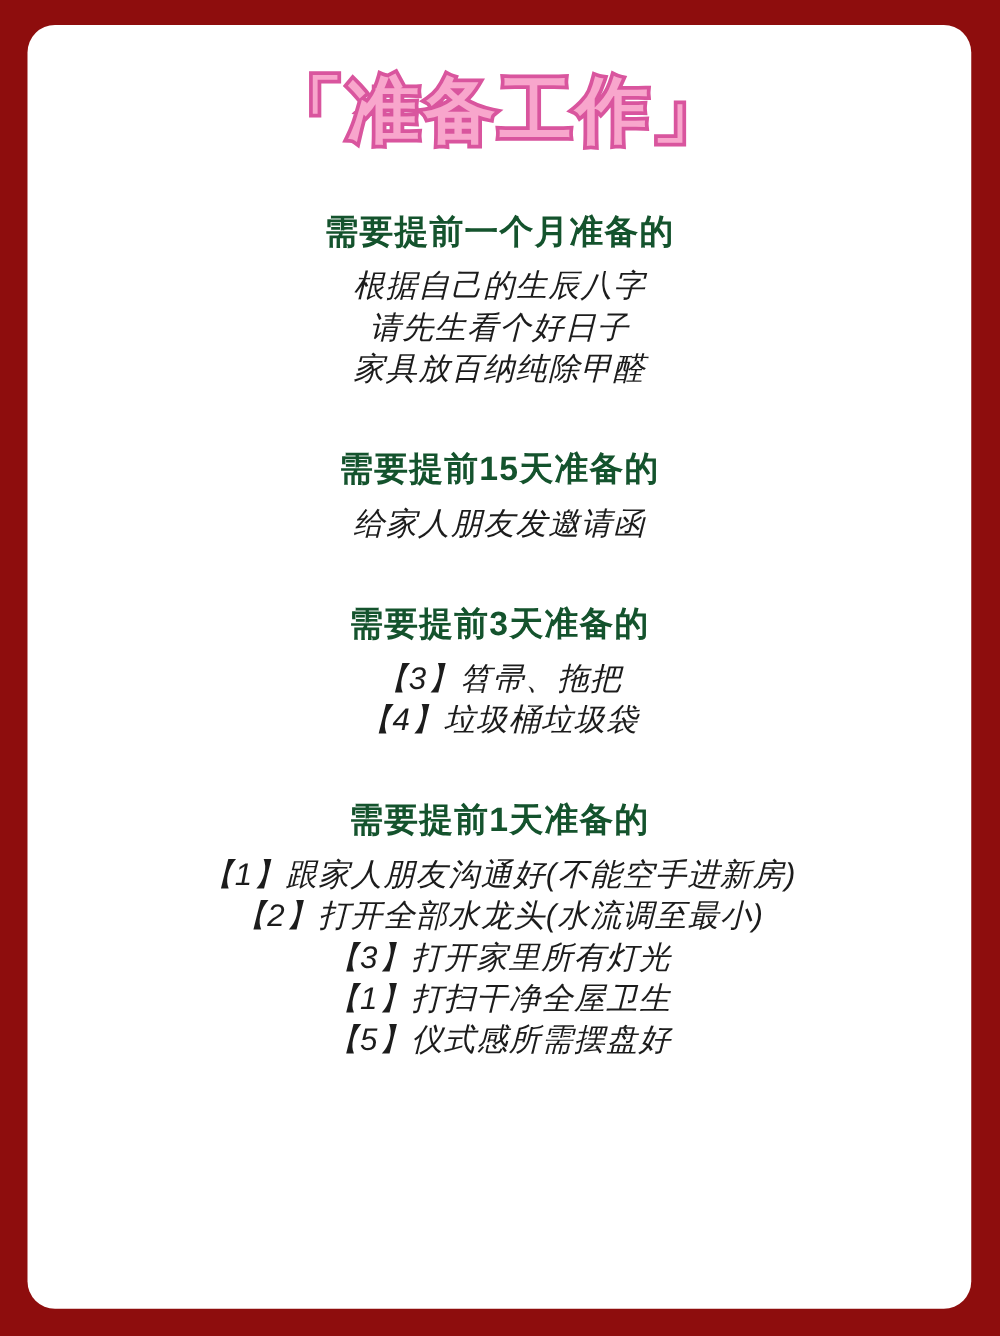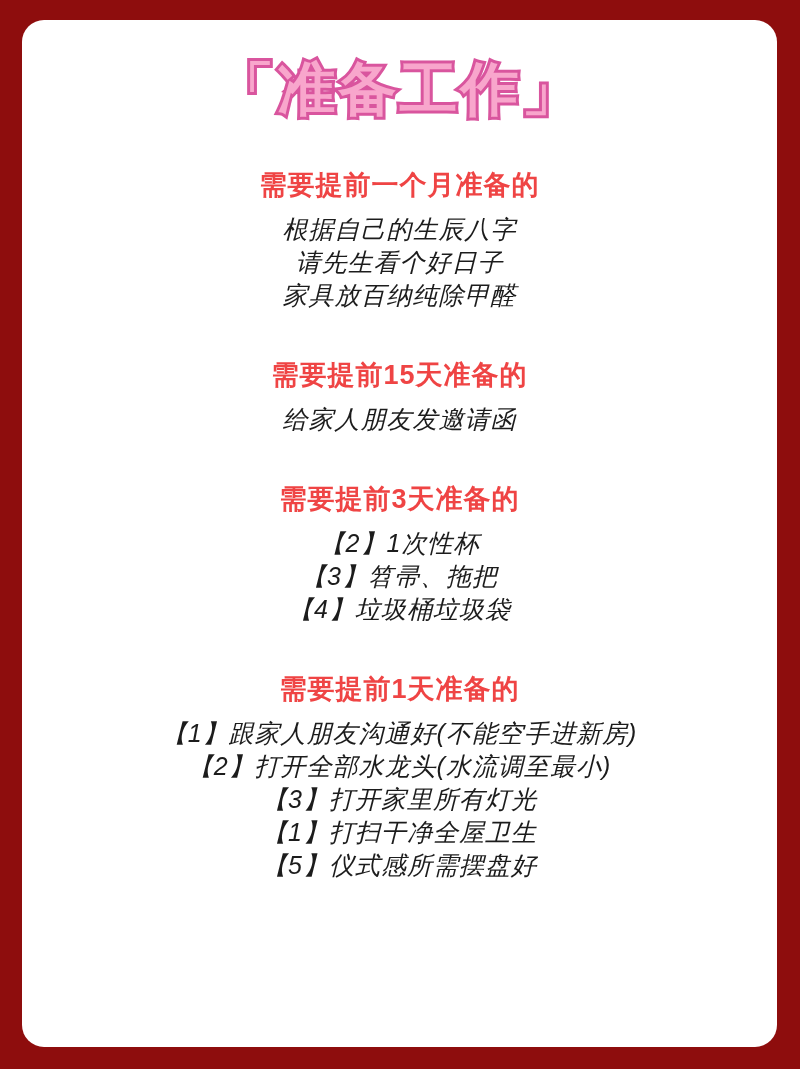--- a/index.html
+++ b/index.html
@@ -46,21 +46,21 @@
     -webkit-text-stroke: 6px #D9559E;
   }
   .title-fill {
     color: #F8A6CC;
   }
   .section h2 {
     margin: 46px 0 11px 0;
     font-size: 27px;
     line-height: 34px;
     font-weight: 700;
-    color: #ef4444;
+    color: #14532d;
     letter-spacing: 1px;
   }
   .section p {
     margin: 0;
     font-size: 25px;
     line-height: 33px;
     font-weight: 500;
     color: #1C1C1C;
     letter-spacing: 1px;
     font-style: italic;
@@ -83,21 +83,20 @@
     <p>家具放百纳纯除甲醛</p>
   </div>
 
   <div class="section">
     <h2>需要提前15天准备的</h2>
     <p>给家人朋友发邀请函</p>
   </div>
 
   <div class="section">
     <h2>需要提前3天准备的</h2>
-    <p>【2】1次性杯</p>
     <p>【3】笤帚、拖把</p>
     <p>【4】垃圾桶垃圾袋</p>
   </div>
 
   <div class="section">
     <h2>需要提前1天准备的</h2>
     <p>【1】跟家人朋友沟通好(不能空手进新房)</p>
     <p>【2】打开全部水龙头(水流调至最小)</p>
     <p>【3】打开家里所有灯光</p>
     <p>【1】打扫干净全屋卫生</p>

